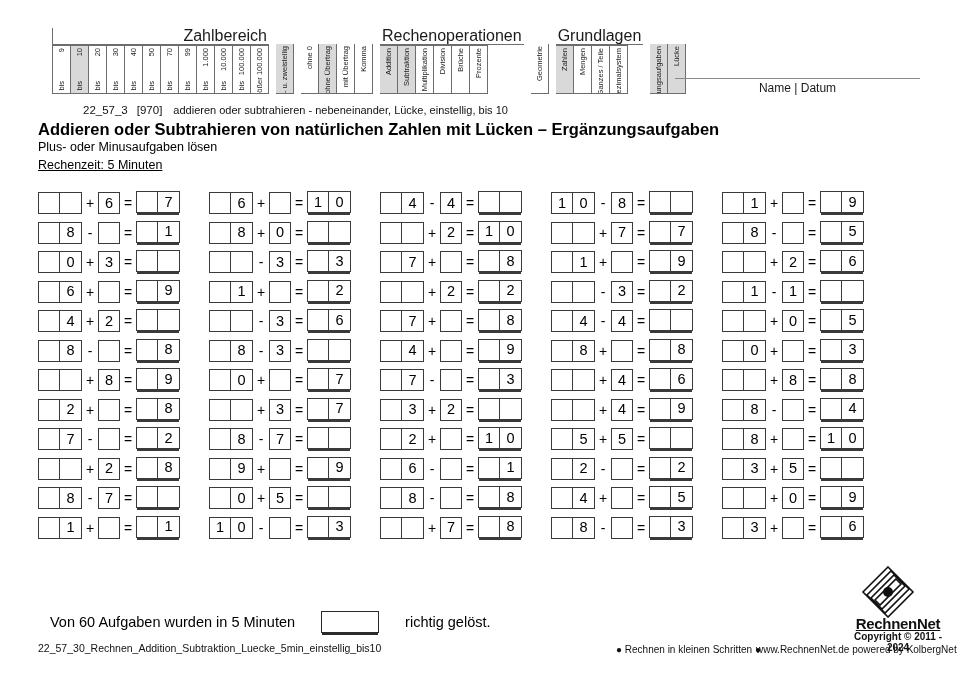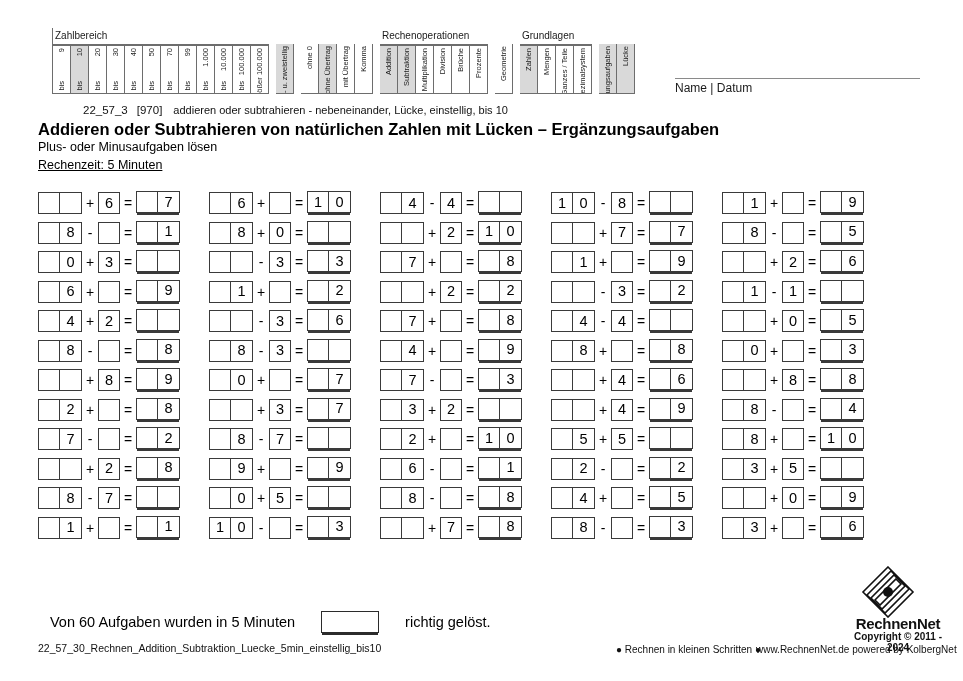--- a/index.html
+++ b/index.html
@@ -27,22 +27,22 @@
     border-left: 1px solid #6d6d6d;
   }
   .cat-group {
     display: flex;
     flex-direction: column;
     height: 66px;
   }
   .cat-group-title {
     height: 16px;
     line-height: 16px;
-    text-align: left;
-    font-size: 10px;
+    text-align: right;
+    font-size: 16px;
     color: #1a1a1a;
     border-bottom: 1px solid #6d6d6d;
     white-space: nowrap;
     padding: 0 2px;
   }
   .cat-group-title.blank {
     border-bottom: none;
   }
   .cat-cells {
     display: flex;
@@ -91,21 +91,21 @@
     left: 675px;
     top: 78px;
     width: 245px;
     border-top: 1px solid #8a8a8a;
   }
   #name-label {
     position: absolute;
     left: 675px;
     top: 81px;
     width: 245px;
-    text-align: left;
+    text-align: center;
     font-size: 12px;
     color: #1a1a1a;
   }
 
   
   #meta-line {
     position: absolute;
     left: 38px;
     top: 104px;
     font-size: 11.5px;
@@ -273,20 +273,21 @@
   #logo-name {
     position: absolute;
     left: 845px;
     top: 615px;
     width: 106px;
     text-align: center;
     font-size: 15px;
     font-weight: bold;
     letter-spacing: -0.3px;
     color: #111;
+    text-decoration: underline;
   }
   #logo-copy {
     position: absolute;
     left: 845px;
     top: 631px;
     width: 106px;
     text-align: center;
     font-size: 10px;
     font-weight: bold;
     color: #111;

